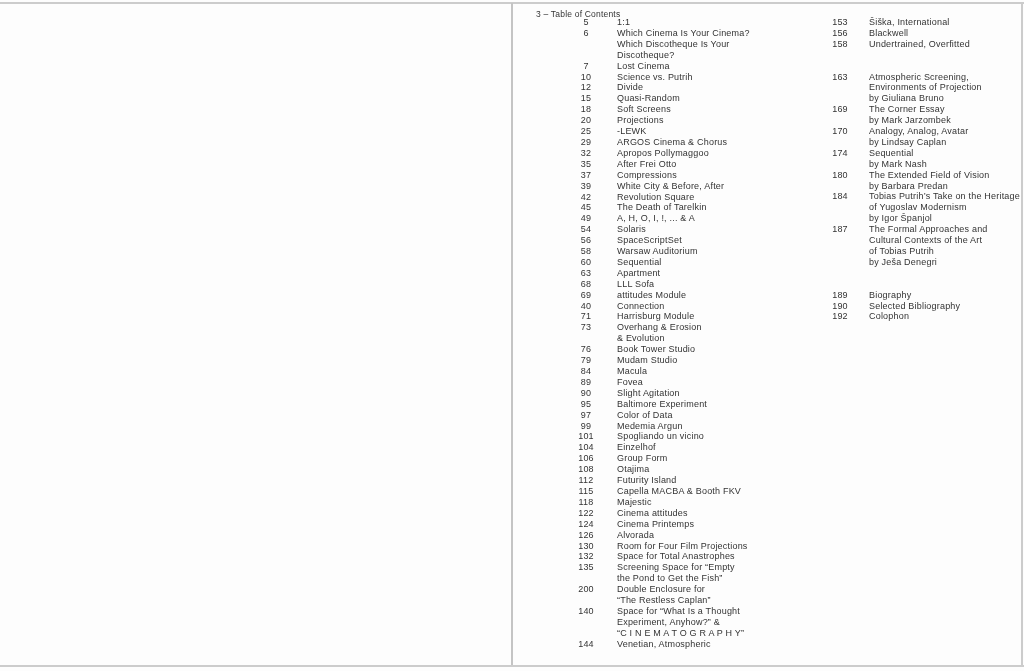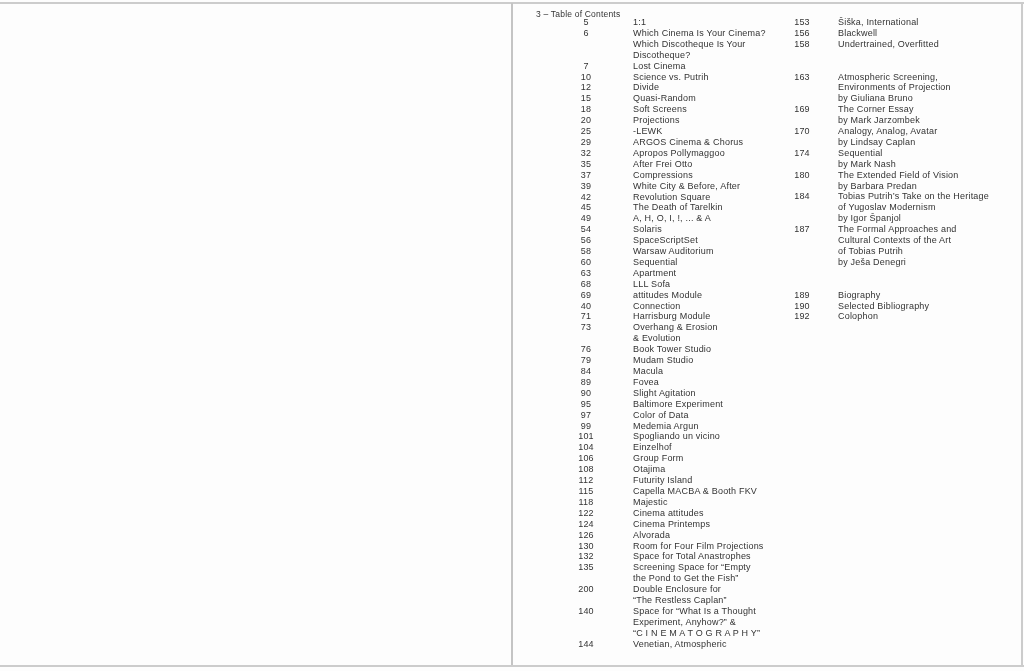--- a/index.html
+++ b/index.html
@@ -48,32 +48,32 @@
     letter-spacing: 0.2px;
     white-space: nowrap;
   }
   .toc-col {
     position: absolute; top: 17px;
     font-size: 9px;
     line-height: 10.9px;
     letter-spacing: 0.2px;
   }
   .toc-col-left  { left: 570px; }
-  .toc-col-right { left: 786px; }
+  .toc-col-right { left: 824px; }
   .group + .group { margin-top: 21.8px; }
   .entry { display: flex; align-items: flex-start; }
   .num {
     flex: 0 0 32px;
     width: 32px;
     text-align: center;
     white-space: nowrap;
   }
   .titles { min-width: 0; }
-  .toc-col-left  .titles { margin-left: 31px; }
-  .toc-col-right .titles { margin-left: 20px; }
+  .toc-col-left  .titles { margin-left: 15px; }
+  .toc-col-right .titles { margin-left: 13px; }
   .line { white-space: nowrap; }
 </style>
 </head>
 <body>
 
 <div class="spread">
   <div class="rule-top"></div>
   <div class="rule-bottom"></div>
   <div class="rule-right"></div>
   <div class="spine"></div>

